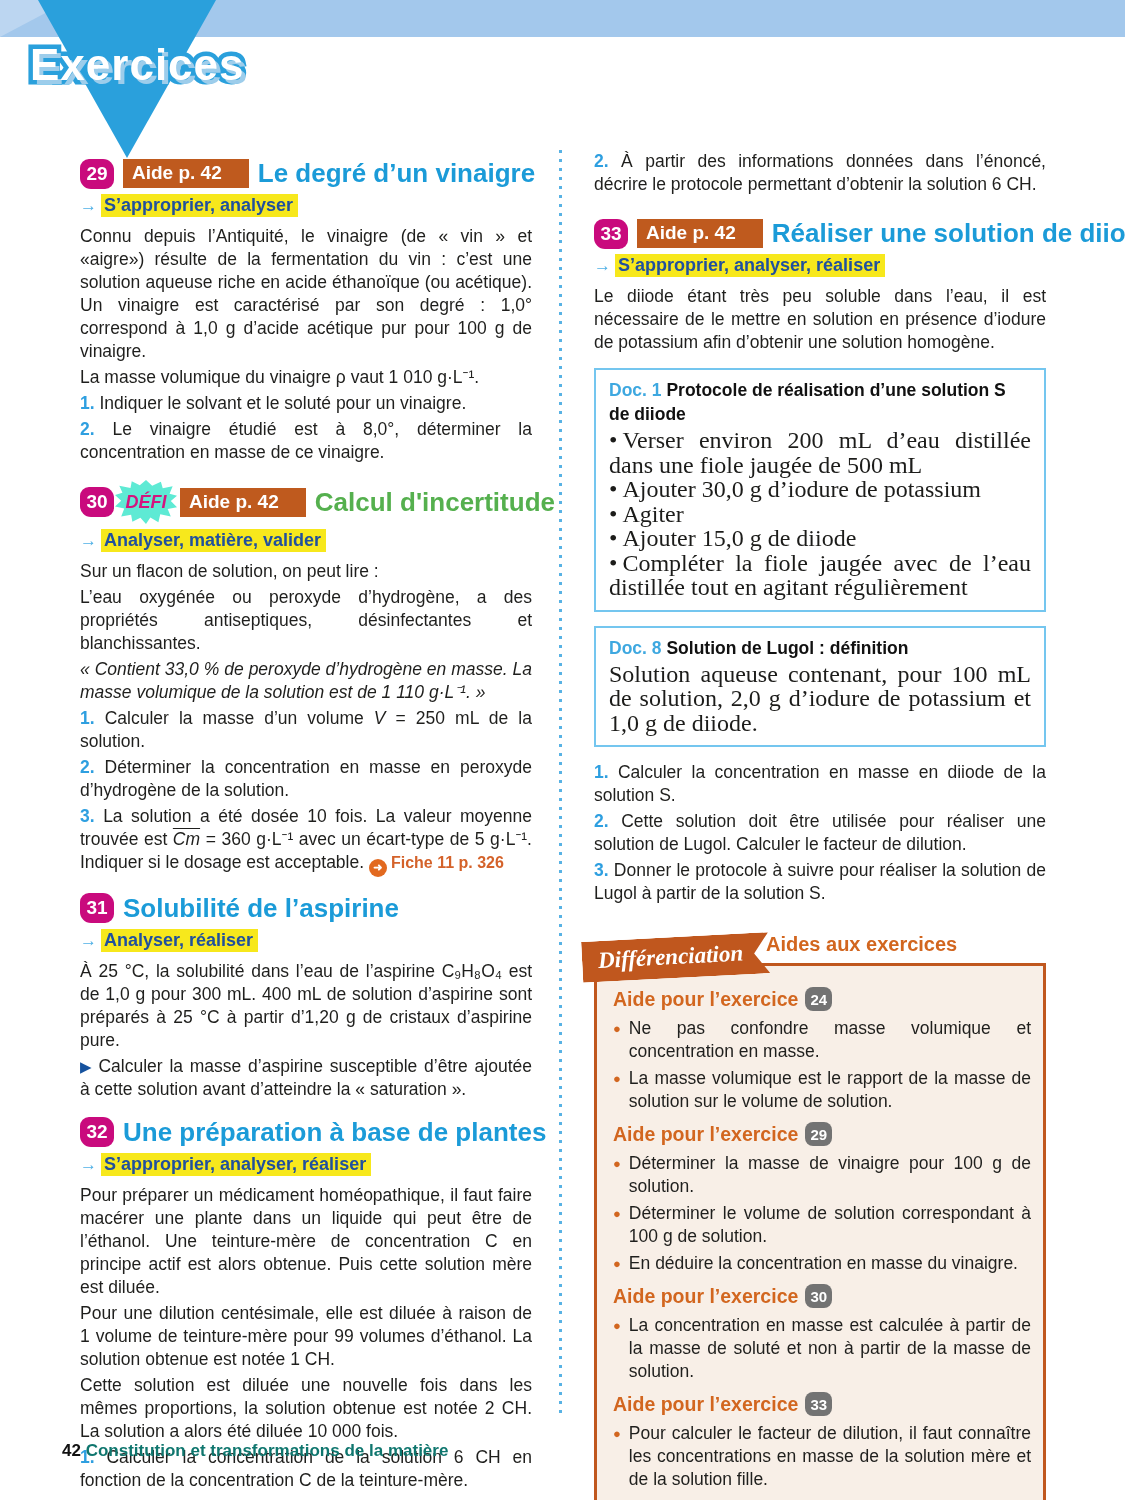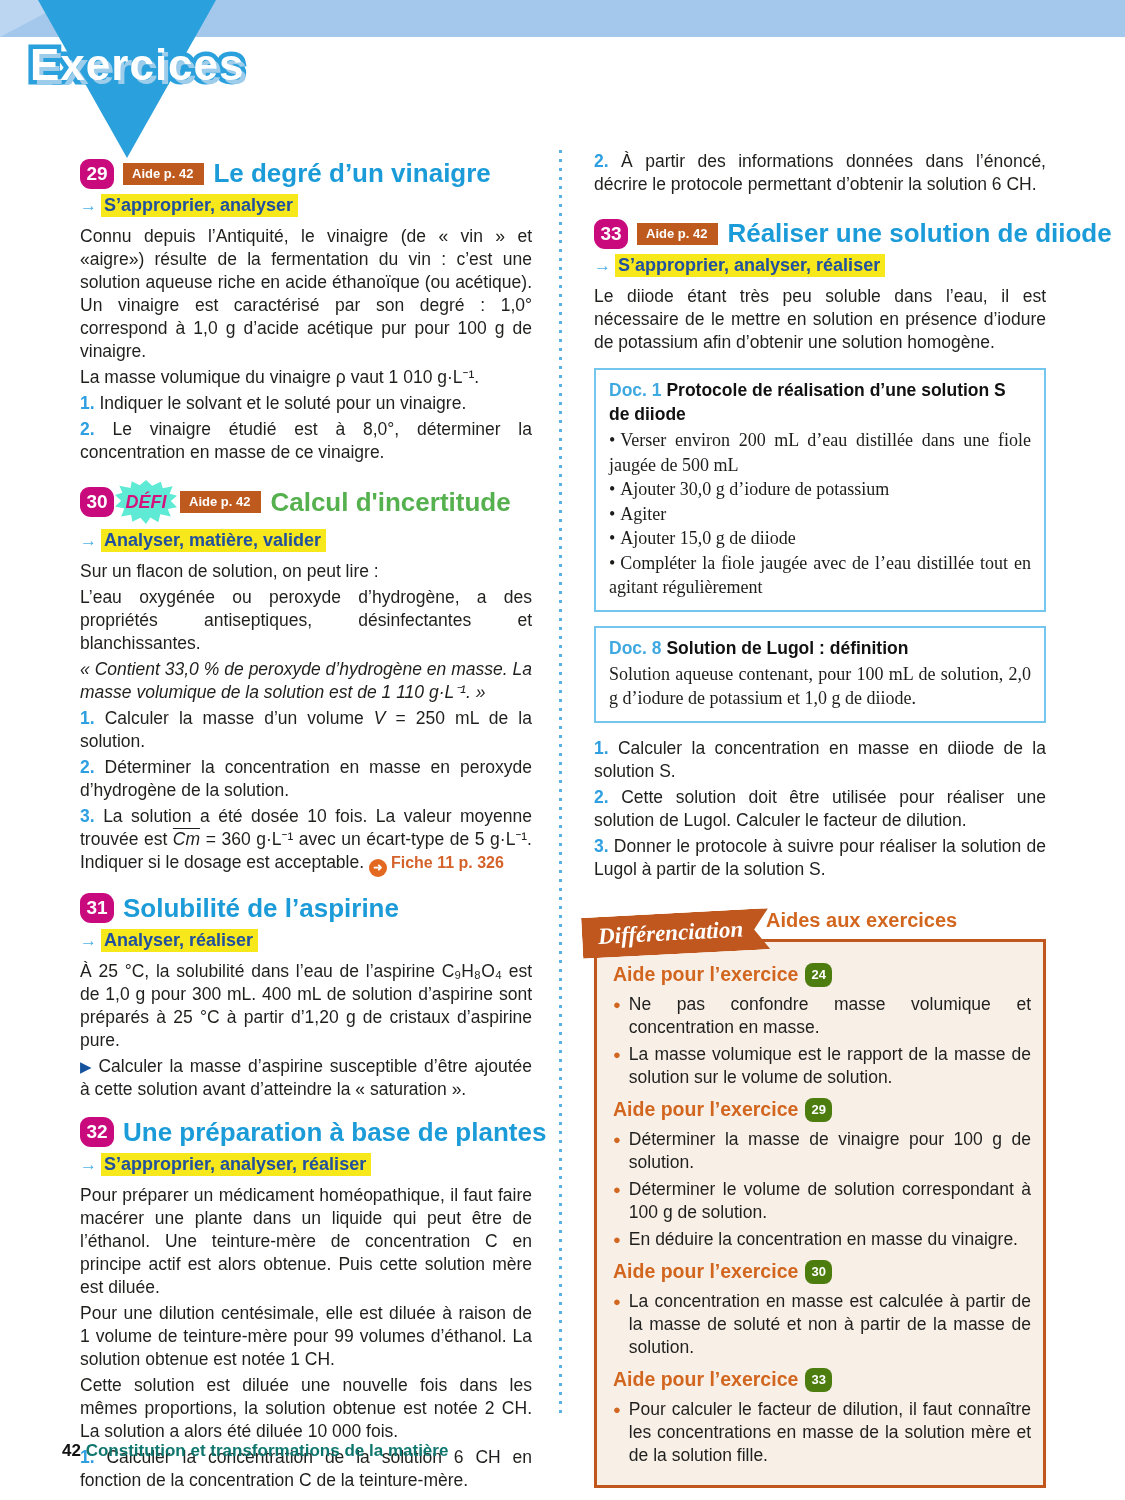--- a/index.html
+++ b/index.html
@@ -18,22 +18,22 @@
   .col{position:absolute;width:452px;text-align:justify;}
   .col.left{left:80px;top:158px;}
   .col.right{left:594px;top:150px;}
   .divider{position:absolute;left:559px;top:150px;width:3px;height:1268px;
            background-image:repeating-linear-gradient(to bottom,#58b2e4 0 3px,transparent 3px 9px);}
   
   section{display:block;margin:0 0 16px 0;}
   .exhead{display:flex;align-items:center;gap:9px;margin:0 0 6px 0;text-align:left;}
   .numbadge{display:inline-flex;align-items:center;justify-content:center;min-width:34px;height:30px;
             background:#c90a7d;color:#fff;font-weight:bold;font-size:19px;border-radius:9px 11px 9px 11px;flex:0 0 auto;}
-  .aide{display:inline-block;background:#bf5a1e;color:#fff;font-weight:bold;font-size:13px;
-        padding:3px 11px 4px 9px;flex:0 0 auto;}
+  .aide{display:inline-block;background:#bf5a1e;color:#fff;font-weight:bold;font-size:19px;
+        padding:3px 27px 4px 9px;flex:0 0 auto;}
   .extitle{font-weight:bold;font-size:26px;white-space:nowrap;}
   .blue{color:#1b9bd8;}
   .green{color:#55b04e;}
   .defi{display:inline-flex;align-items:center;justify-content:center;width:62px;height:44px;margin:0 -6px 0 -8px;
         background:#5eead4;color:#d4147e;font-style:italic;font-weight:bold;font-size:18px;flex:0 0 auto;
         clip-path:polygon(50% 0%,60% 13%,74% 4%,77% 19%,93% 14%,88% 31%,100% 36%,90% 48%,100% 62%,85% 66%,90% 83%,73% 78%,70% 96%,57% 85%,50% 100%,41% 86%,28% 95%,26% 79%,10% 83%,15% 65%,0% 60%,10% 47%,0% 34%,12% 29%,7% 13%,25% 18%,27% 3%,40% 12%);}
   .skills{margin:0 0 9px 0;text-align:left;}
   .arrow{color:#4fb0e5;font-size:17px;margin-right:4px;}
   .skilltxt{background:#f7e81c;color:#20509e;font-weight:bold;font-size:18px;padding:1px 5px 2px 3px;}
   p.body{margin:3px 0;font-size:17.5px;line-height:23px;}
@@ -43,34 +43,34 @@
   .pointer{color:#15529e;font-size:15px;margin-right:5px;}
   .fiche{color:#d4622a;font-weight:bold;font-size:16px;white-space:nowrap;cursor:pointer;}
   .fiche-ic{display:inline-flex;align-items:center;justify-content:center;width:18px;height:18px;
             border-radius:50%;background:#e2691f;color:#fff;font-size:11px;margin-right:4px;
             vertical-align:-3px;}
   
   .docbox{border:2px solid #74c6ef;background:#fff;padding:8px 13px 10px 13px;margin:14px 0;text-align:left;}
   .dochead{margin:0 0 2px 0;font-size:17.5px;line-height:24px;}
   .doclabel{color:#3ea8e0;font-weight:bold;}
   .doctitle{font-weight:bold;color:#111;}
-  .docitem,.doctext{font-family:"Liberation Serif",serif;font-size:18px;line-height:24.5px;color:#1c1c1a;text-align:justify;}
+  .docitem,.doctext{font-family:"Liberation Serif",serif;font-size:24px;line-height:24.5px;color:#1c1c1a;text-align:justify;}
   .blt{margin-right:5px;}
   
   .diffwrap{position:relative;margin-top:58px;}
   .diffbox{border:3px solid #c0571e;background:#f8efe7;padding:12px 12px 14px 16px;text-align:justify;}
   .banner{position:absolute;left:-12px;top:-26px;background:#c0571e;color:#fff;
           font-family:"Liberation Serif",serif;font-style:italic;font-weight:bold;font-size:23px;
           padding:7px 26px 8px 16px;transform:rotate(-3deg);
           clip-path:polygon(0 0,100% 0,92% 50%,100% 100%,0 100%);}
   .diffhdr{position:absolute;left:172px;top:-30px;color:#d2661f;font-weight:bold;font-size:20px;}
   .aidehead{color:#d2661f;font-weight:bold;font-size:19.5px;margin:9px 0 6px 0;text-align:left;
             display:flex;align-items:center;gap:7px;}
   .minibadge{display:inline-flex;align-items:center;justify-content:center;min-width:27px;height:24px;
-             background:#4d7c0f;color:#fff;font-weight:bold;font-size:13px;border-radius:8px;}
+             background:#737373;color:#fff;font-weight:bold;font-size:15px;border-radius:8px;}
   .dbullet{display:flex;gap:8px;margin:4px 0;font-size:17.5px;line-height:23px;}
   .dot{color:#d2661f;font-size:13px;line-height:23px;}
   .dbullet > span:last-child{text-align:justify;}
   
   .footer{position:absolute;left:62px;top:1441px;font-size:17px;font-weight:bold;}
   .pnum{color:#111;}
   .chap{color:#0f766e;}
 </style>
 </head>
 <body>

